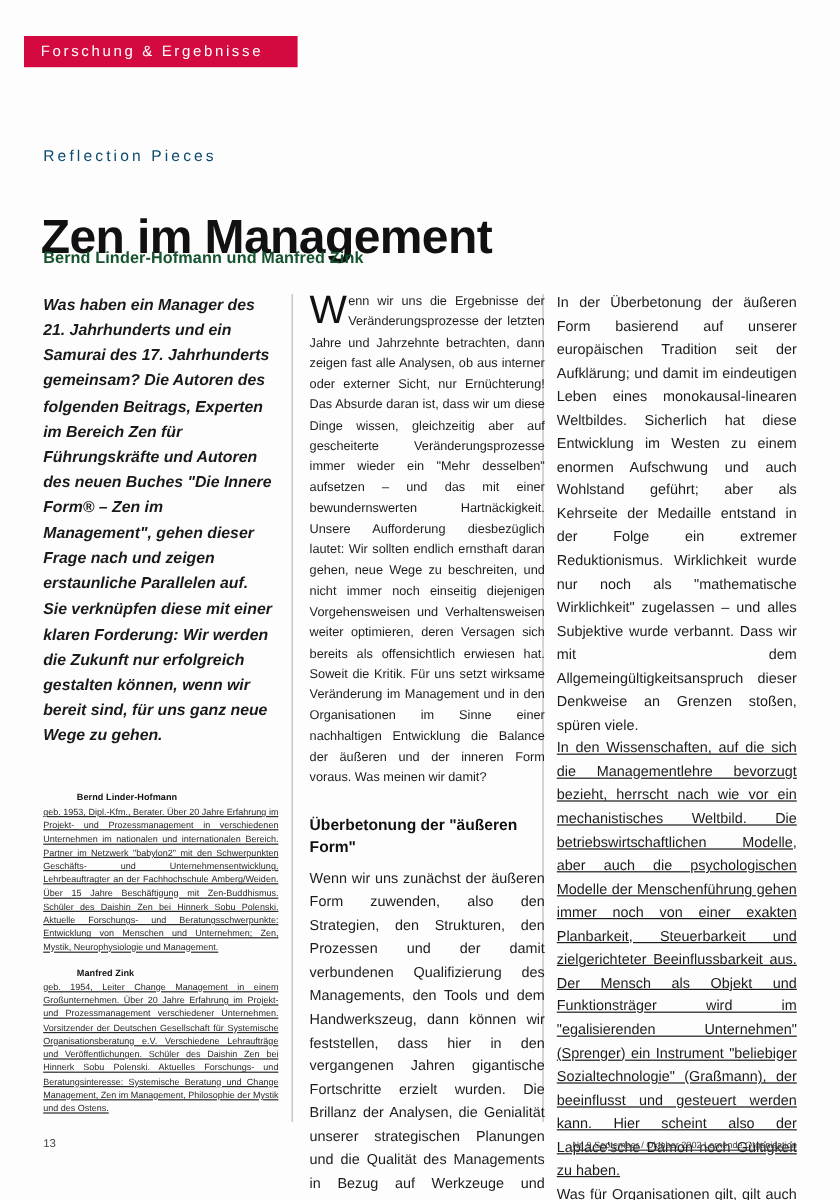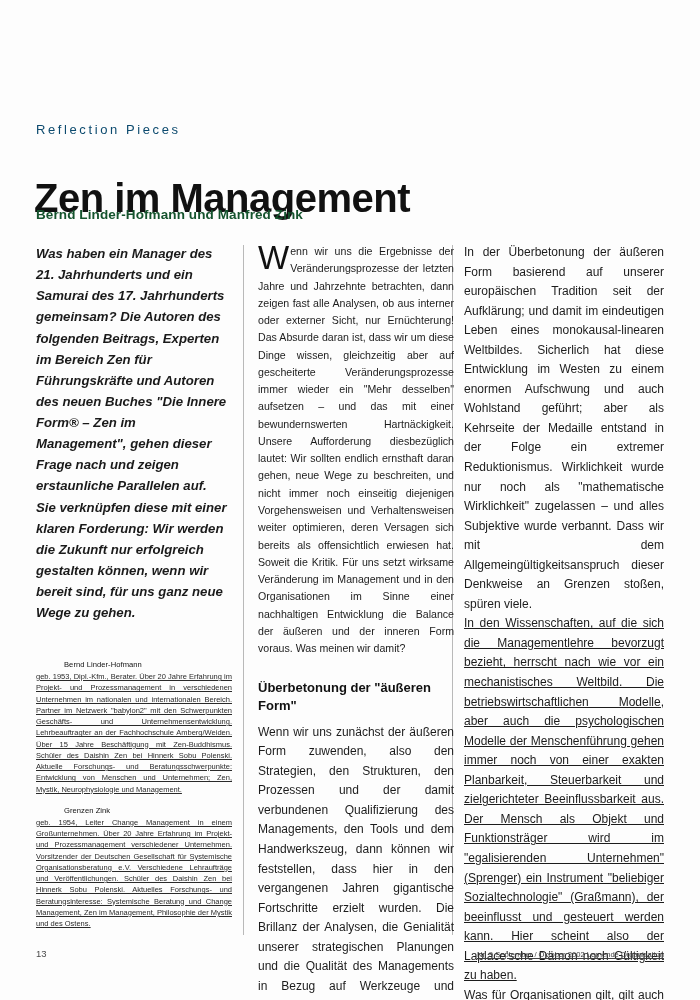--- a/index.html
+++ b/index.html
@@ -111,21 +111,21 @@
 
   
   .bio-wrap {
     position: absolute;
     left: 36px;
     top: 660px;
     width: 196px;
   }
   .bio-name {
     font-size: 7.6px;
-    font-weight: 400;
+    font-weight: 700;
     color: #111111;
     margin: 0 0 2px 0;
     letter-spacing: 0.05px;
     padding-left: 28px;
   }
   .bio-text {
     font-size: 7.5px;
     line-height: 1.50;
     text-align: justify;
     color: #2a2a2a;
@@ -187,20 +187,23 @@
     text-align: right;
     white-space: nowrap;
     text-decoration: underline;
   }
 </style>
 </head>
 <body>
 
 <div class="page">
 
+  <div class="banner">
+    <span class="banner-text">Forschung &amp; Ergebnisse</span>
+  </div>
 
   <div class="kicker">Reflection Pieces</div>
   <h1 class="headline">Zen im Management</h1>
   <div class="byline">Bernd Linder-Hofmann und Manfred Zink</div>
 
   <div class="columns">
 
     <div class="rule rule-a"></div>
     <div class="rule rule-b"></div>
 
@@ -221,21 +224,21 @@
       <p class="body-par">Das ist weiter nicht verwerflich. Die Frage ist nur, wie sehr ich mich als Person daraus</p>
     </div>
   </div>
 
   <div class="bio-wrap">
     <div>
       <p class="bio-name">Bernd Linder-Hofmann</p>
       <p class="bio-text">geb. 1953, Dipl.-Kfm., Berater. Über 20 Jahre Erfahrung im Projekt- und Prozessmanagement in verschiedenen Unternehmen im nationalen und internationalen Bereich. Partner im Netzwerk "babylon2" mit den Schwerpunkten Geschäfts- und Unternehmensentwicklung. Lehrbeauftragter an der Fachhochschule Amberg/Weiden. Über 15 Jahre Beschäftigung mit Zen-Buddhismus. Schüler des Daishin Zen bei Hinnerk Sobu Polenski. Aktuelle Forschungs- und Beratungsschwerpunkte: Entwicklung von Menschen und Unternehmen; Zen, Mystik, Neurophysiologie und Management.</p>
     </div>
     <div>
-      <p class="bio-name">Grenzen Zink</p>
+      <p class="bio-name">Manfred Zink</p>
       <p class="bio-text">geb. 1954, Leiter Change Management in einem Großunternehmen. Über 20 Jahre Erfahrung im Projekt- und Prozessmanagement verschiedener Unternehmen. Vorsitzender der Deutschen Gesellschaft für Systemische Organisationsberatung e.V. Verschiedene Lehraufträge und Veröffentlichungen. Schüler des Daishin Zen bei Hinnerk Sobu Polenski. Aktuelles Forschungs- und Beratungsinteresse: Systemische Beratung und Change Management, Zen im Management, Philosophie der Mystik und des Ostens.</p>
     </div>
   </div>
 
   <div class="footer-page">13</div>
   <div class="footer-meta">Nr. 9 September / Oktober 2002 Lernende Organisation</div>
 
 </div>
 
 </body></html>

